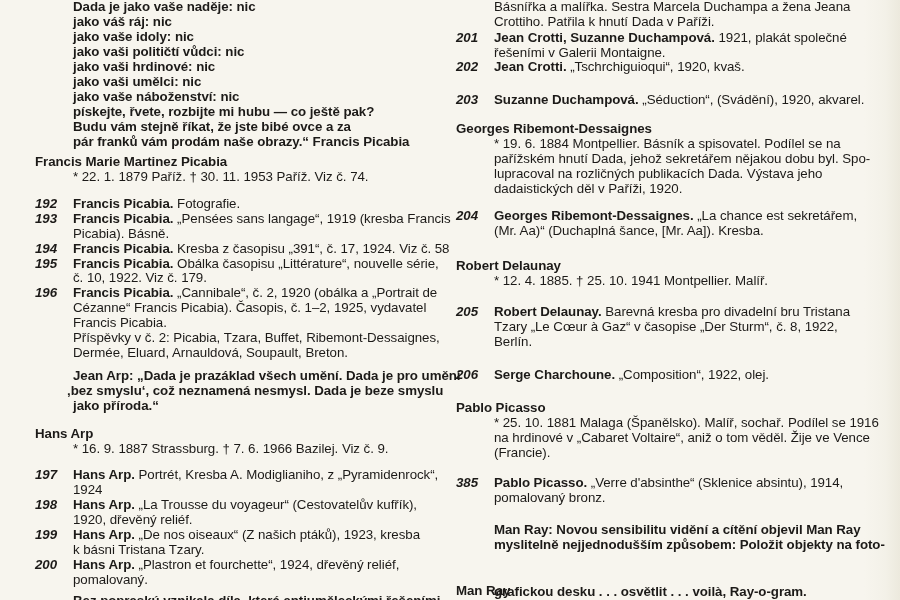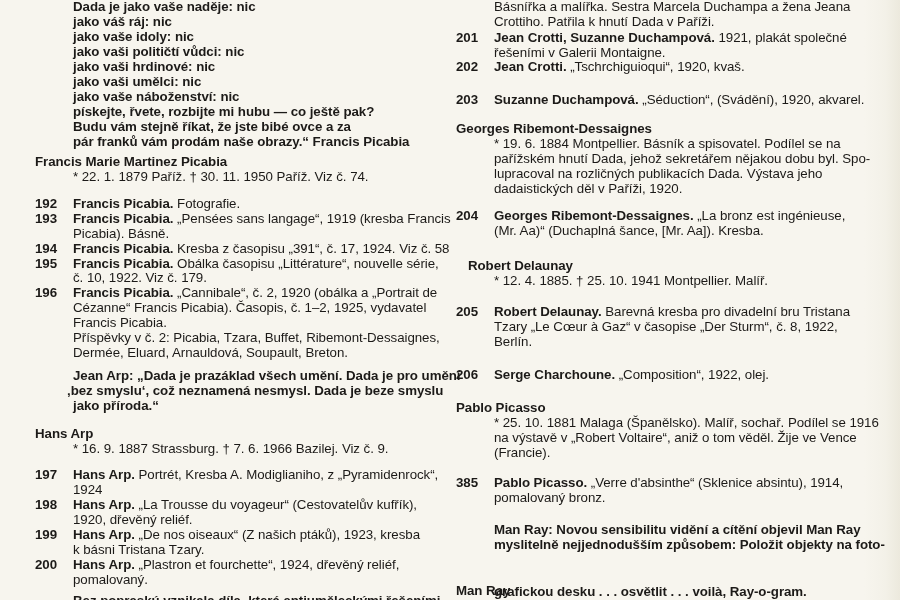--- a/index.html
+++ b/index.html
@@ -16,21 +16,21 @@
       background: linear-gradient(to right, #f7f5ee 0%, #f3f1e8 60%, #ece9dd 100%);
     }
     .ln {
       position: absolute;
       font-size: 13.3px;
       line-height: 15px;
       white-space: nowrap;
       letter-spacing: -0.05px;
     }
     .b { font-weight: bold; }
-    .num { font-weight: bold; }
+    .num { font-weight: bold; font-style: italic; }
   </style>
 </head>
 <body>
 
 <div class="page">
   <div class="edge"></div>
 
   <div>
 
     <div>
@@ -40,21 +40,21 @@
       <div class="ln b" style="left:73px;top:44px">jako vaši političtí vůdci: nic</div>
       <div class="ln b" style="left:73px;top:59px">jako vaši hrdinové: nic</div>
       <div class="ln b" style="left:73px;top:74px">jako vaši umělci: nic</div>
       <div class="ln b" style="left:73px;top:89px">jako vaše náboženství: nic</div>
       <div class="ln b" style="left:73px;top:104px">pískejte, řvete, rozbijte mi hubu — co ještě pak?</div>
       <div class="ln b" style="left:73px;top:119px">Budu vám stejně říkat, že jste bibé ovce a za</div>
       <div class="ln b" style="left:73px;top:134px">pár franků vám prodám naše obrazy.“ Francis Picabia</div>
     </div>
 
     <div class="ln b" style="left:35px;top:154px">Francis Marie Martinez Picabia</div>
-    <div class="ln" style="left:73px;top:169px">* 22. 1. 1879 Paříž. † 30. 11. 1950 Paříž. Viz č. 74.</div>
+    <div class="ln" style="left:73px;top:169px">* 22. 1. 1879 Paříž. † 30. 11. 1953 Paříž. Viz č. 74.</div>
 
     <div class="ln num" style="left:35px;top:196px">192</div>
     <div class="ln" style="left:73px;top:196px"><span class="b">Francis Picabia.</span><span> Fotografie.</span></div>
 
     <div class="ln num" style="left:35px;top:211px">193</div>
     <div class="ln" style="left:73px;top:211px"><span class="b">Francis Picabia.</span><span> „Pensées sans langage“, 1919 (kresba Francis</span></div>
     <div class="ln" style="left:73px;top:226px">Picabia). Básně.</div>
 
     <div class="ln num" style="left:35px;top:241px">194</div>
     <div class="ln" style="left:73px;top:241px"><span class="b">Francis Picabia.</span><span> Kresba z časopisu „391“, č. 17, 1924. Viz č. 58</span></div>
@@ -110,37 +110,37 @@
     <div class="ln num" style="left:456px;top:92px">203</div>
     <div class="ln" style="left:494px;top:92px"><span class="b">Suzanne Duchampová.</span><span> „Séduction“, (Svádění), 1920, akvarel.</span></div>
 
     <div class="ln b" style="left:456px;top:121px">Georges Ribemont-Dessaignes</div>
     <div class="ln" style="left:494px;top:136px">* 19. 6. 1884 Montpellier. Básník a spisovatel. Podílel se na</div>
     <div class="ln" style="left:494px;top:151px">pařížském hnutí Dada, jehož sekretářem nějakou dobu byl. Spo-</div>
     <div class="ln" style="left:494px;top:166px">lupracoval na rozličných publikacích Dada. Výstava jeho</div>
     <div class="ln" style="left:494px;top:181px">dadaistických děl v Paříži, 1920.</div>
 
     <div class="ln num" style="left:456px;top:208px">204</div>
-    <div class="ln" style="left:494px;top:208px"><span class="b">Georges Ribemont-Dessaignes.</span><span> „La bronz est ingénieuse,</span></div>
+    <div class="ln" style="left:494px;top:208px"><span class="b">Georges Ribemont-Dessaignes.</span><span> „La chance est sekretářem,</span></div>
     <div class="ln" style="left:494px;top:223px">(Mr. Aa)“ (Duchaplná šance, [Mr. Aa]). Kresba.</div>
 
-    <div class="ln b" style="left:468px;top:258px">Robert Delaunay</div>
+    <div class="ln b" style="left:456px;top:258px">Robert Delaunay</div>
     <div class="ln" style="left:494px;top:273px">* 12. 4. 1885. † 25. 10. 1941 Montpellier. Malíř.</div>
 
     <div class="ln num" style="left:456px;top:304px">205</div>
     <div class="ln" style="left:494px;top:304px"><span class="b">Robert Delaunay.</span><span> Barevná kresba pro divadelní bru Tristana</span></div>
     <div class="ln" style="left:494px;top:319px">Tzary „Le Cœur à Gaz“ v časopise „Der Sturm“, č. 8, 1922,</div>
     <div class="ln" style="left:494px;top:334px">Berlín.</div>
 
     <div class="ln num" style="left:456px;top:367px">206</div>
     <div class="ln" style="left:494px;top:367px"><span class="b">Serge Charchoune.</span><span> „Composition“, 1922, olej.</span></div>
 
     <div class="ln b" style="left:456px;top:400px">Pablo Picasso</div>
     <div class="ln" style="left:494px;top:415px">* 25. 10. 1881 Malaga (Španělsko). Malíř, sochař. Podílel se 1916</div>
-    <div class="ln" style="left:494px;top:430px">na výstavě v „Robert Voltaire“, aniž o tom věděl. Žije ve Vence</div>
+    <div class="ln" style="left:494px;top:430px">na hrdinové v „Cabaret Voltaire“, aniž o tom věděl. Žije ve Vence</div>
     <div class="ln" style="left:494px;top:445px">(Francie).</div>
 
     <div class="ln num" style="left:456px;top:475px">385</div>
     <div class="ln" style="left:494px;top:475px"><span class="b">Pablo Picasso.</span><span> „Verre d'absinthe“ (Sklenice absintu), 1914,</span></div>
     <div class="ln" style="left:494px;top:490px">pomalovaný bronz.</div>
 
     <div class="ln b" style="left:494px;top:522px">Man Ray: Novou sensibilitu vidění a cítění objevil Man Ray</div>
     <div class="ln b" style="left:494px;top:537px">myslitelně nejjednodušším způsobem: Položit objekty na foto-</div>
     <div class="ln b" style="left:494px;top:584px">grafickou desku . . . osvětlit . . . voilà, Ray-o-gram.</div>
 

